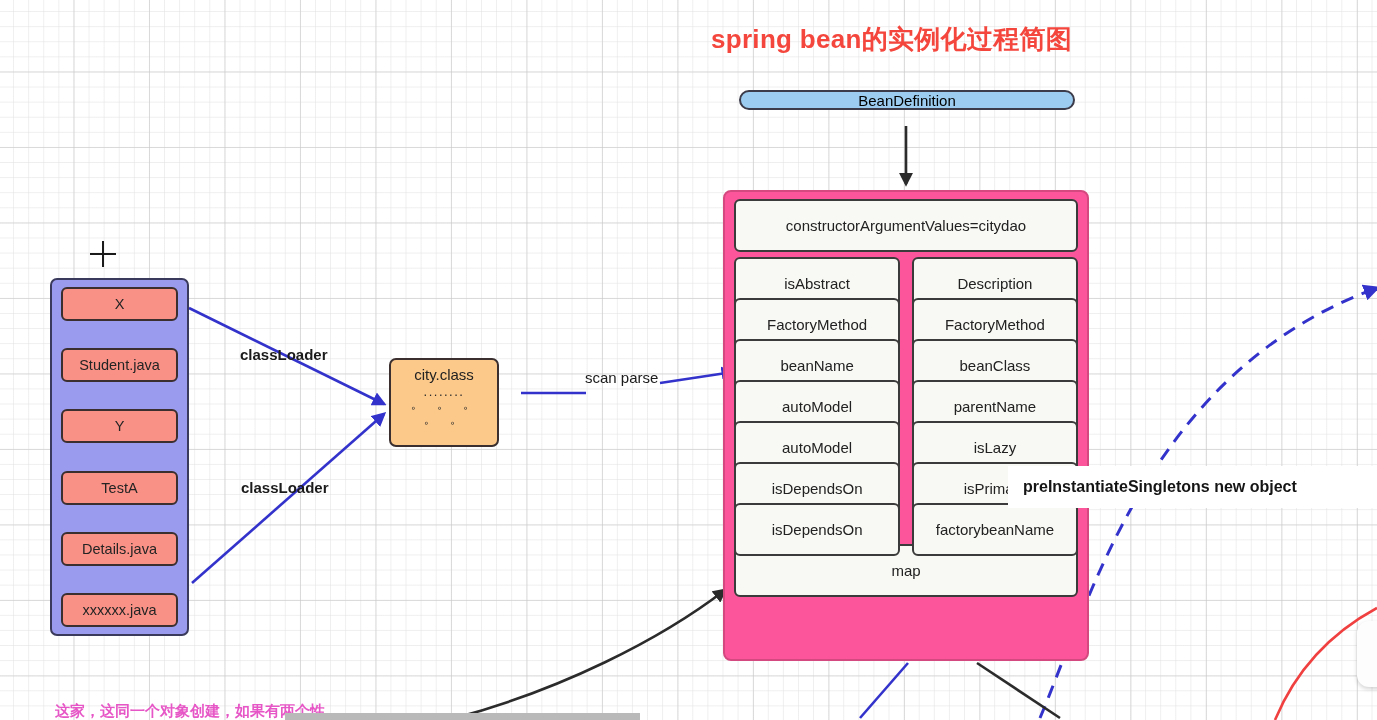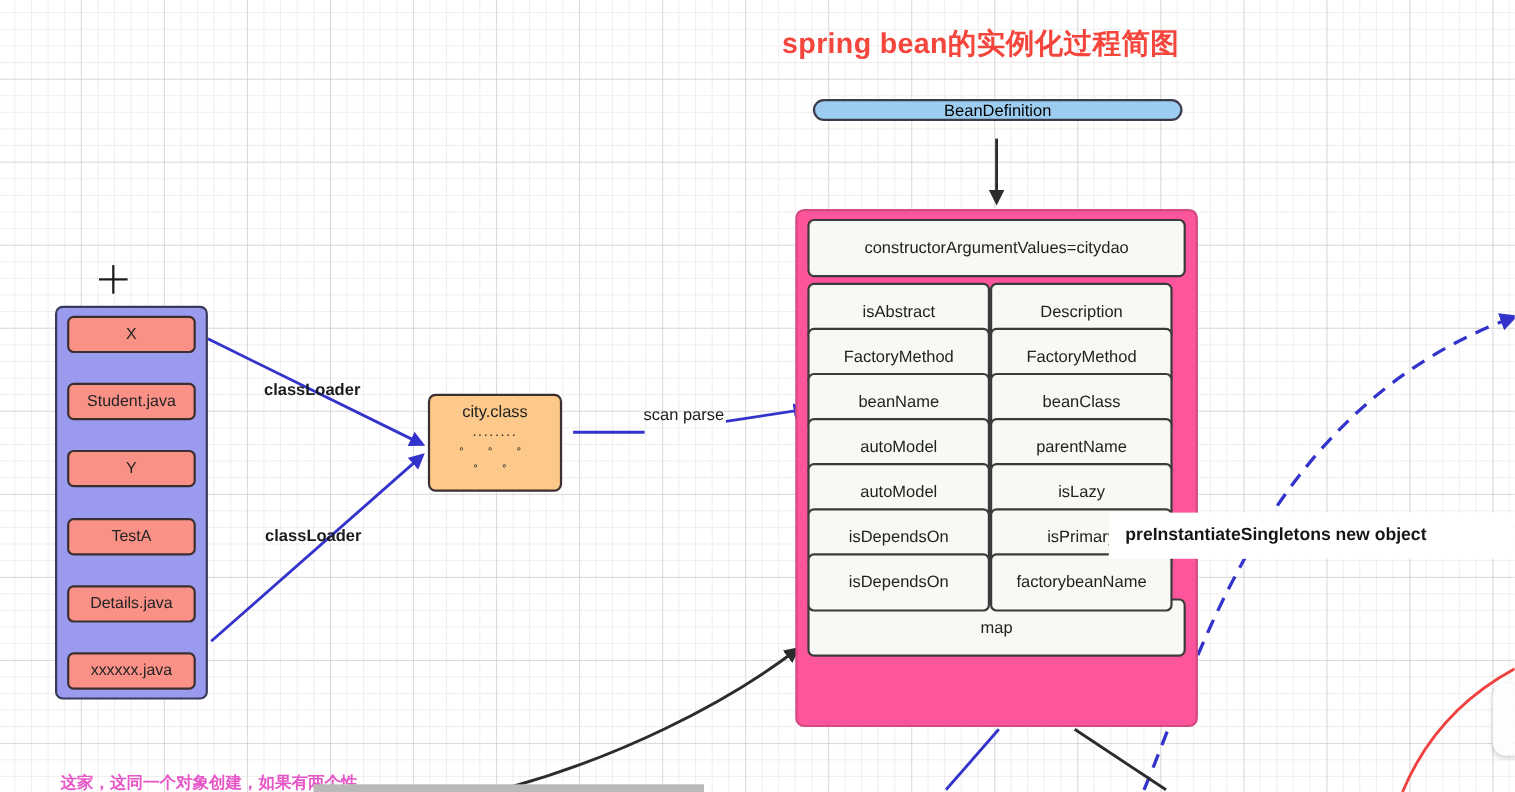--- a/index.html
+++ b/index.html
@@ -82,21 +82,21 @@
     justify-content: center;
     font-size: 14.5px;
     color: #242424;
   }
 
   
   #city-class {
     position: absolute;
     left: 389px;
     top: 358px;
-    width: 122px;
+    width: 110px;
     height: 89px;
     background: #fcc98a;
     border: 2px solid #3b2f2f;
     border-radius: 7px;
     box-sizing: border-box;
     display: flex;
     flex-direction: column;
     align-items: center;
     padding-top: 6px;
   }
@@ -144,20 +144,21 @@
     display: flex;
     align-items: center;
     justify-content: center;
     font-size: 15px;
     color: #222;
     height: 53px;
   }
   .bd-full { width: 100%; margin-bottom: 5px; }
   .bd-row {
     display: flex;
+    justify-content: space-between;
     margin-bottom: 5px;
     height: 36px;
   }
   .bd-row .bd-cell { width: 48.3%; }
 
   
   #preinst-overlay {
     position: absolute;
     left: 1008px;
     top: 466px;

